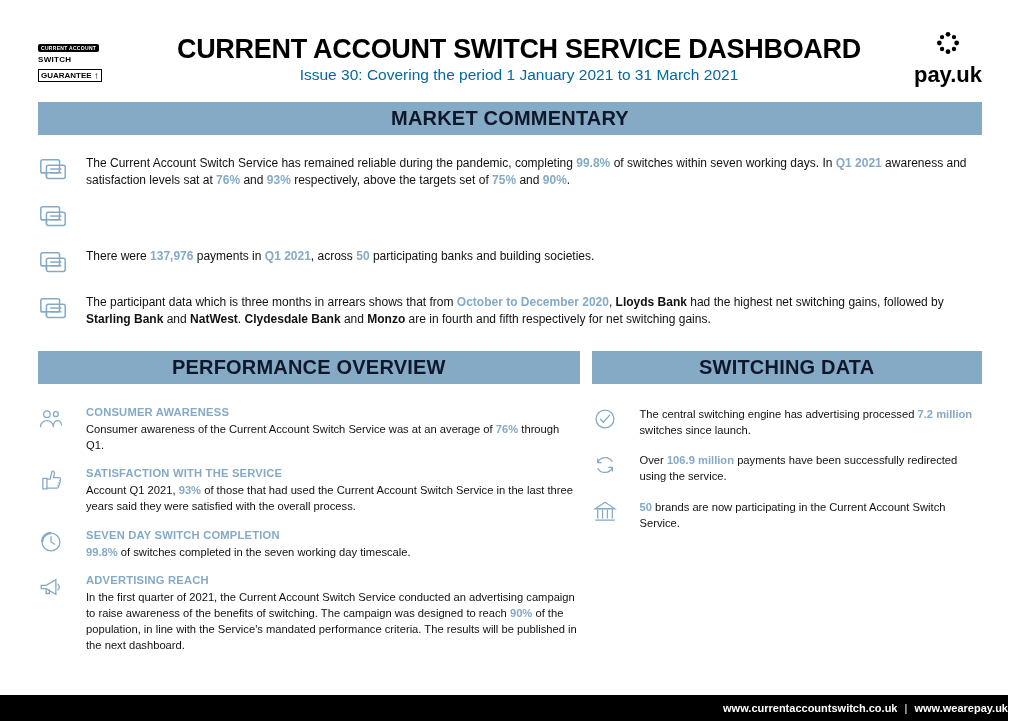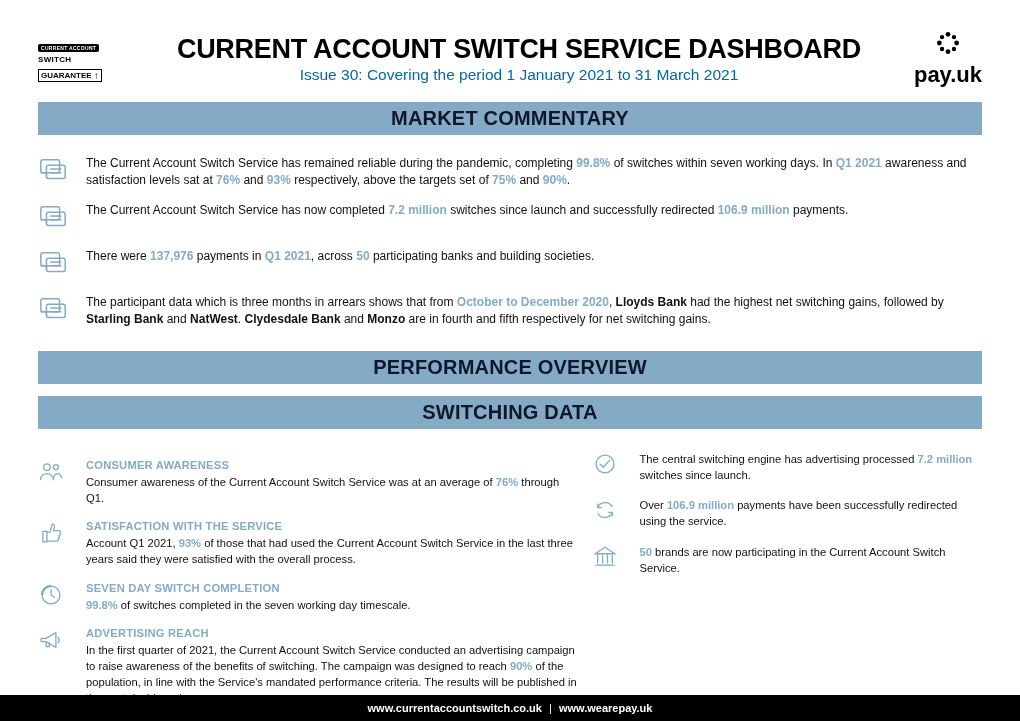--- a/index.html
+++ b/index.html
@@ -24,41 +24,41 @@
   .switch-logo .mid { font-size: 8px; font-weight: 800; letter-spacing:0.3px; margin-top:1px;}
   .switch-logo .bot { font-size: 8px; font-weight: 800; border:1.5px solid #000; padding:0 2px; display:inline-flex; align-items:center; gap:2px;}
   .switch-logo .arrow { font-size:10px; font-weight:900;}
   .title-block { text-align: center; flex: 1; }
   .main-title { font-size: 27px; font-weight: 800; letter-spacing: -0.3px; }
   .subtitle { font-size: 15.5px; font-weight: 400; margin-top: 1px; color:#0369a1;}
   .payuk-logo { display:flex; align-items:center; gap:6px; font-size:22px; font-weight:800;flex-direction:column;}
   .payuk-mark { width:26px; height:26px; display:inline-block;}
   
   .section-bar { background: #85aac6; color:#0f172a; font-weight:700; text-align:center; padding:5px 0; font-size:20px; letter-spacing:0.2px; margin-top:14px;}
-  .two-col-bars { display:flex; gap:12px; margin-top:22px;flex-direction:column;}
+  .two-col-bars { display:flex; gap:12px; margin-top:22px;}
   .two-col-bars .section-bar { flex:1; margin-top:0;}
   .perf-bar { flex: 0 0 calc(58% - 6px) !important; }
   .swdata-bar { flex: 0 0 calc(42% - 6px) !important; }
   
   .commentary { margin-top: 20px; }
   .comm-row { display:flex; gap:14px; margin-bottom:12px; align-items:flex-start;}
   .comm-icon { flex:0 0 34px; color:#85aac6; }
   .comm-text { font-size:12px; line-height:1.45; color:#111; }
   .hl { color:#85aac6; font-weight:700; }
   b { font-weight:700; }
   
   .lower-wrap { display:flex; gap:12px; margin-top:22px;}
-  .col-left { flex: 0 0 calc(58% - 6px); margin-top: 8px; }
+  .col-left { flex: 0 0 calc(58% - 6px); }
   .col-right { flex: 0 0 calc(42% - 6px); }
   .perf-row, .sw-row { display:flex; gap:14px; margin-bottom:14px; align-items:flex-start;}
   .perf-icon, .sw-icon { flex:0 0 34px; color:#85aac6; }
   .perf-title { color:#85aac6; font-weight:800; font-size:11.2px; letter-spacing:0.2px; margin-bottom:3px;}
   .perf-text, .sw-text { font-size:11.2px; line-height:1.45; color:#111;}
   
-  .footer { position:absolute; left:0; right:0; bottom:0; background:#000; color:#fff; text-align:center; font-size:11px; font-weight:700; padding:7px 0;}
+  .footer { position:absolute; left:0; right:12px; bottom:0; background:#000; color:#fff; text-align:right; font-size:11px; font-weight:700; padding:7px 0;}
   .footer .sep { font-weight:400; margin:0 4px;}
   
   svg.ic { width:30px; height:30px; stroke:#85aac6; stroke-width:1.6; fill:none; }
   svg.ic-sm { width:26px; height:26px; stroke:#85aac6; stroke-width:1.6; fill:none; }
 </style>
 </head>
 <body>
 
 <div class="page">
 
@@ -116,23 +116,20 @@
     <div class="comm-row">
       <div class="comm-icon">
         <svg class="ic" viewBox="0 0 32 32">
             <rect x="3" y="5" width="20" height="14" rx="2"></rect>
             <path d="M9 23 L9 19 L3 19"></path>
             <rect x="9" y="11" width="20" height="14" rx="2"></rect>
             <line x1="13" y1="15" x2="25" y2="15"></line>
             <line x1="13" y1="19" x2="25" y2="19"></line>
           </svg>
       </div>
-      <div class="comm-text">
-        <span>The Current Account Switch Service has now completed </span><span class="hl">7.2 million</span><span> switches since launch and successfully redirected </span><span class="hl">106.9 million</span><span> payments.</span>
-      </div>
     </div>
 
     <div class="comm-row">
       <div class="comm-icon">
         <svg class="ic" viewBox="0 0 32 32">
             <rect x="3" y="5" width="20" height="14" rx="2"></rect>
             <path d="M9 23 L9 19 L3 19"></path>
             <rect x="9" y="11" width="20" height="14" rx="2"></rect>
             <line x1="13" y1="15" x2="25" y2="15"></line>
             <line x1="13" y1="19" x2="25" y2="19"></line>

